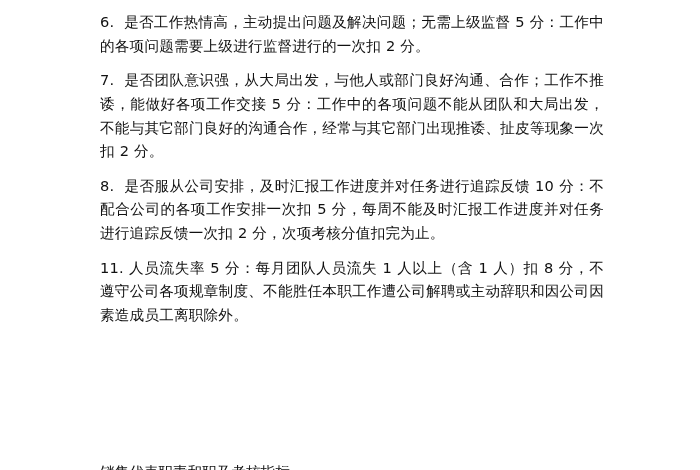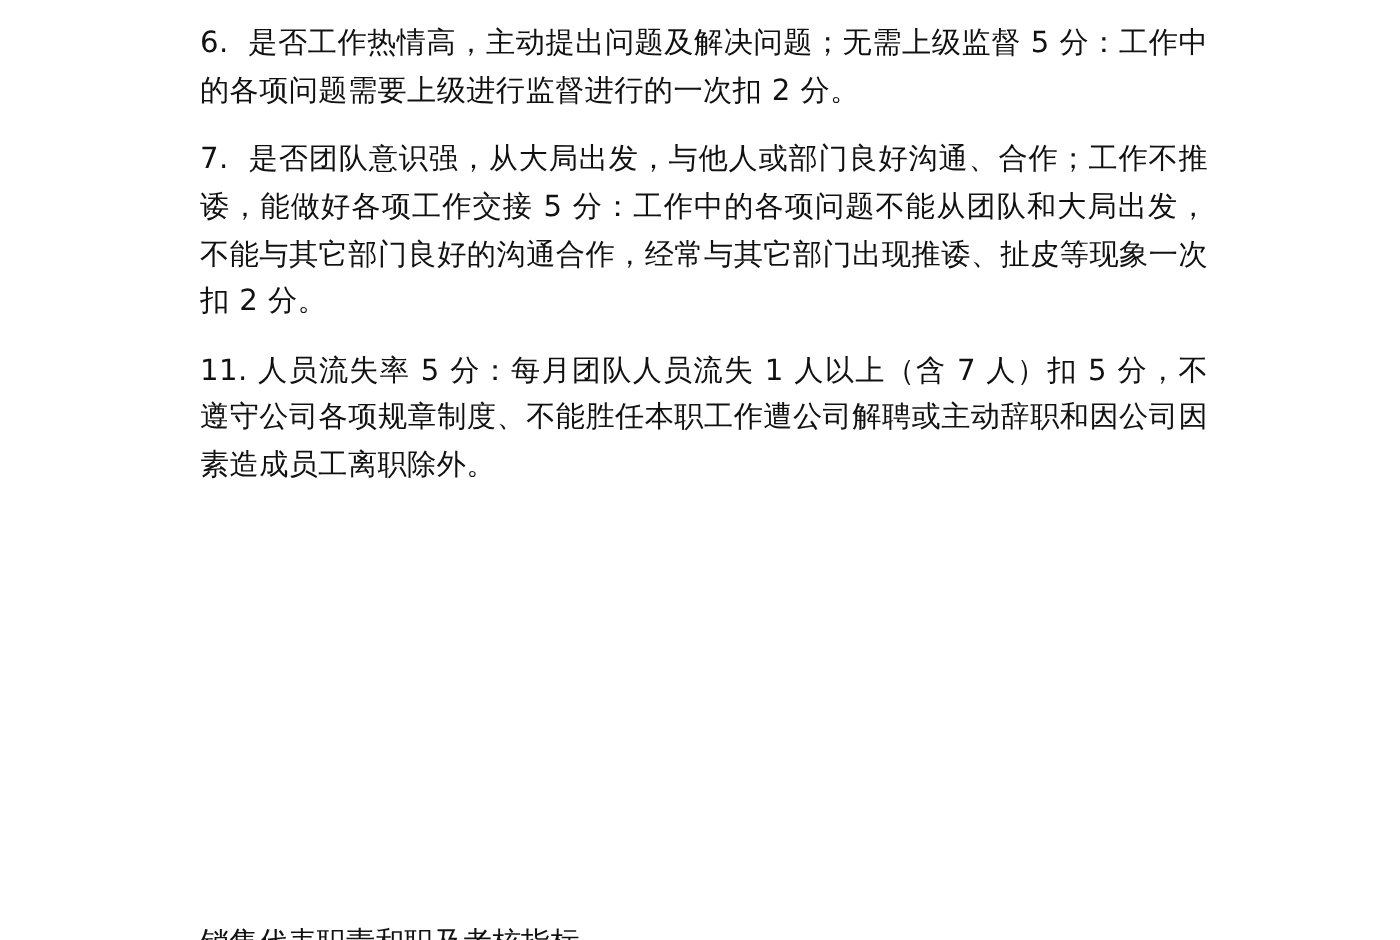--- a/index.html
+++ b/index.html
@@ -50,16 +50,17 @@
     white-space: nowrap;
   }
 </style>
 </head>
 <body>
 
 <div class="page">
   <div class="doc-body">
     <p class="para">6.  是否工作热情高，主动提出问题及解决问题；无需上级监督 5 分：工作中的各项问题需要上级进行监督进行的一次扣 2 分。</p>
     <p class="para">7.  是否团队意识强，从大局出发，与他人或部门良好沟通、合作；工作不推诿，能做好各项工作交接 5 分：工作中的各项问题不能从团队和大局出发，不能与其它部门良好的沟通合作，经常与其它部门出现推诿、扯皮等现象一次扣 2 分。</p>
-    <p class="para tight">11. 人员流失率 5 分：每月团队人员流失 1 人以上（含 7 人）扣 5 分，不遵守公司各项规章制度、不能胜任本职工作遭公司解聘或主动辞职和因公司因素造成员工离职除外。</p>
+    <p class="para">8.  是否服从公司安排，及时汇报工作进度并对任务进行追踪反馈 10 分：不配合公司的各项工作安排一次扣 5 分，每周不能及时汇报工作进度并对任务进行追踪反馈一次扣 2 分，次项考核分值扣完为止。</p>
+    <p class="para tight">11. 人员流失率 5 分：每月团队人员流失 1 人以上（含 1 人）扣 8 分，不遵守公司各项规章制度、不能胜任本职工作遭公司解聘或主动辞职和因公司因素造成员工离职除外。</p>
   </div>
   <div class="cut-line">销售代表职责和职及考核指标</div>
 </div>
 
 </body></html>

